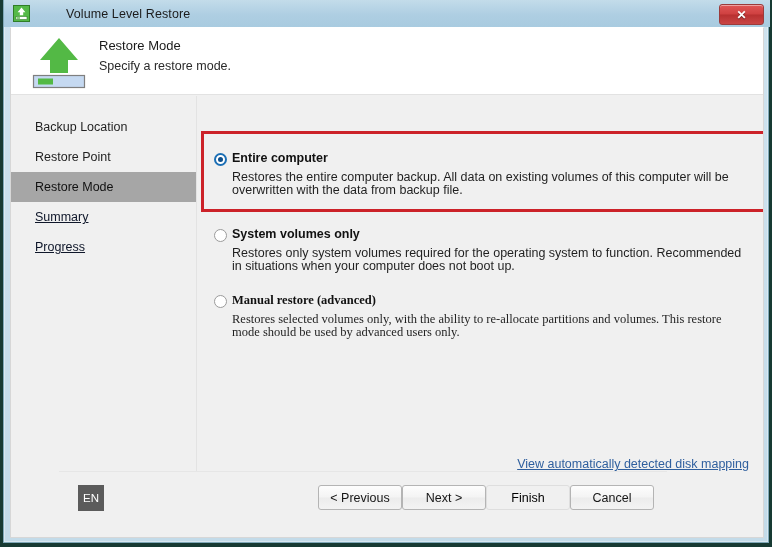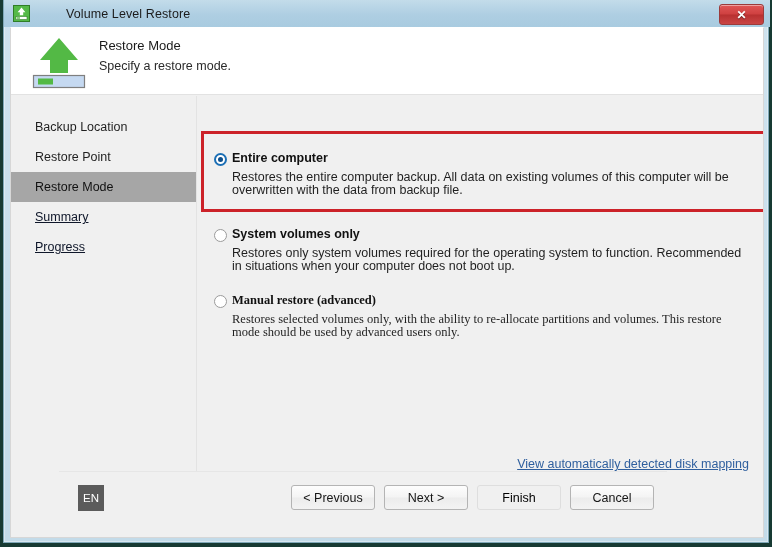--- a/index.html
+++ b/index.html
@@ -272,21 +272,20 @@
     display: flex;
     align-items: center;
     justify-content: center;
     cursor: pointer;
   }
   .btnrow {
     position: absolute;
     right: 13px;
     top: 13px;
     display: flex;
-    gap: 9px;
   }
   .btn {
     width: 84px;
     height: 25px;
     box-sizing: border-box;
     border: 1px solid #b4b4b4;
     border-radius: 3px;
     background: linear-gradient(to bottom, #fdfdfd 0%, #f4f4f4 48%, #ececec 52%, #f3f3f3 100%);
     font-size: 12.5px;
     color: #161616;

